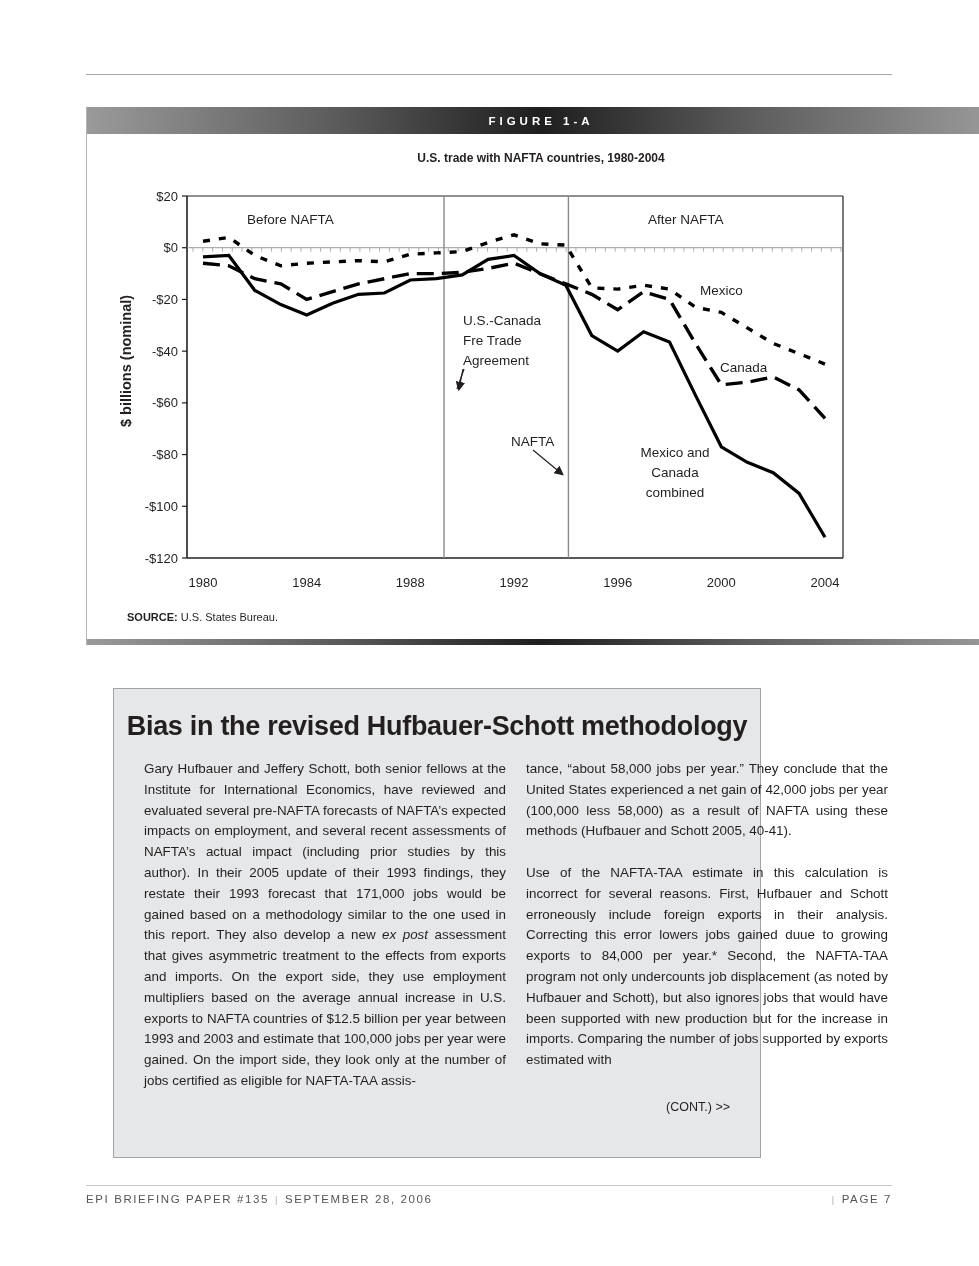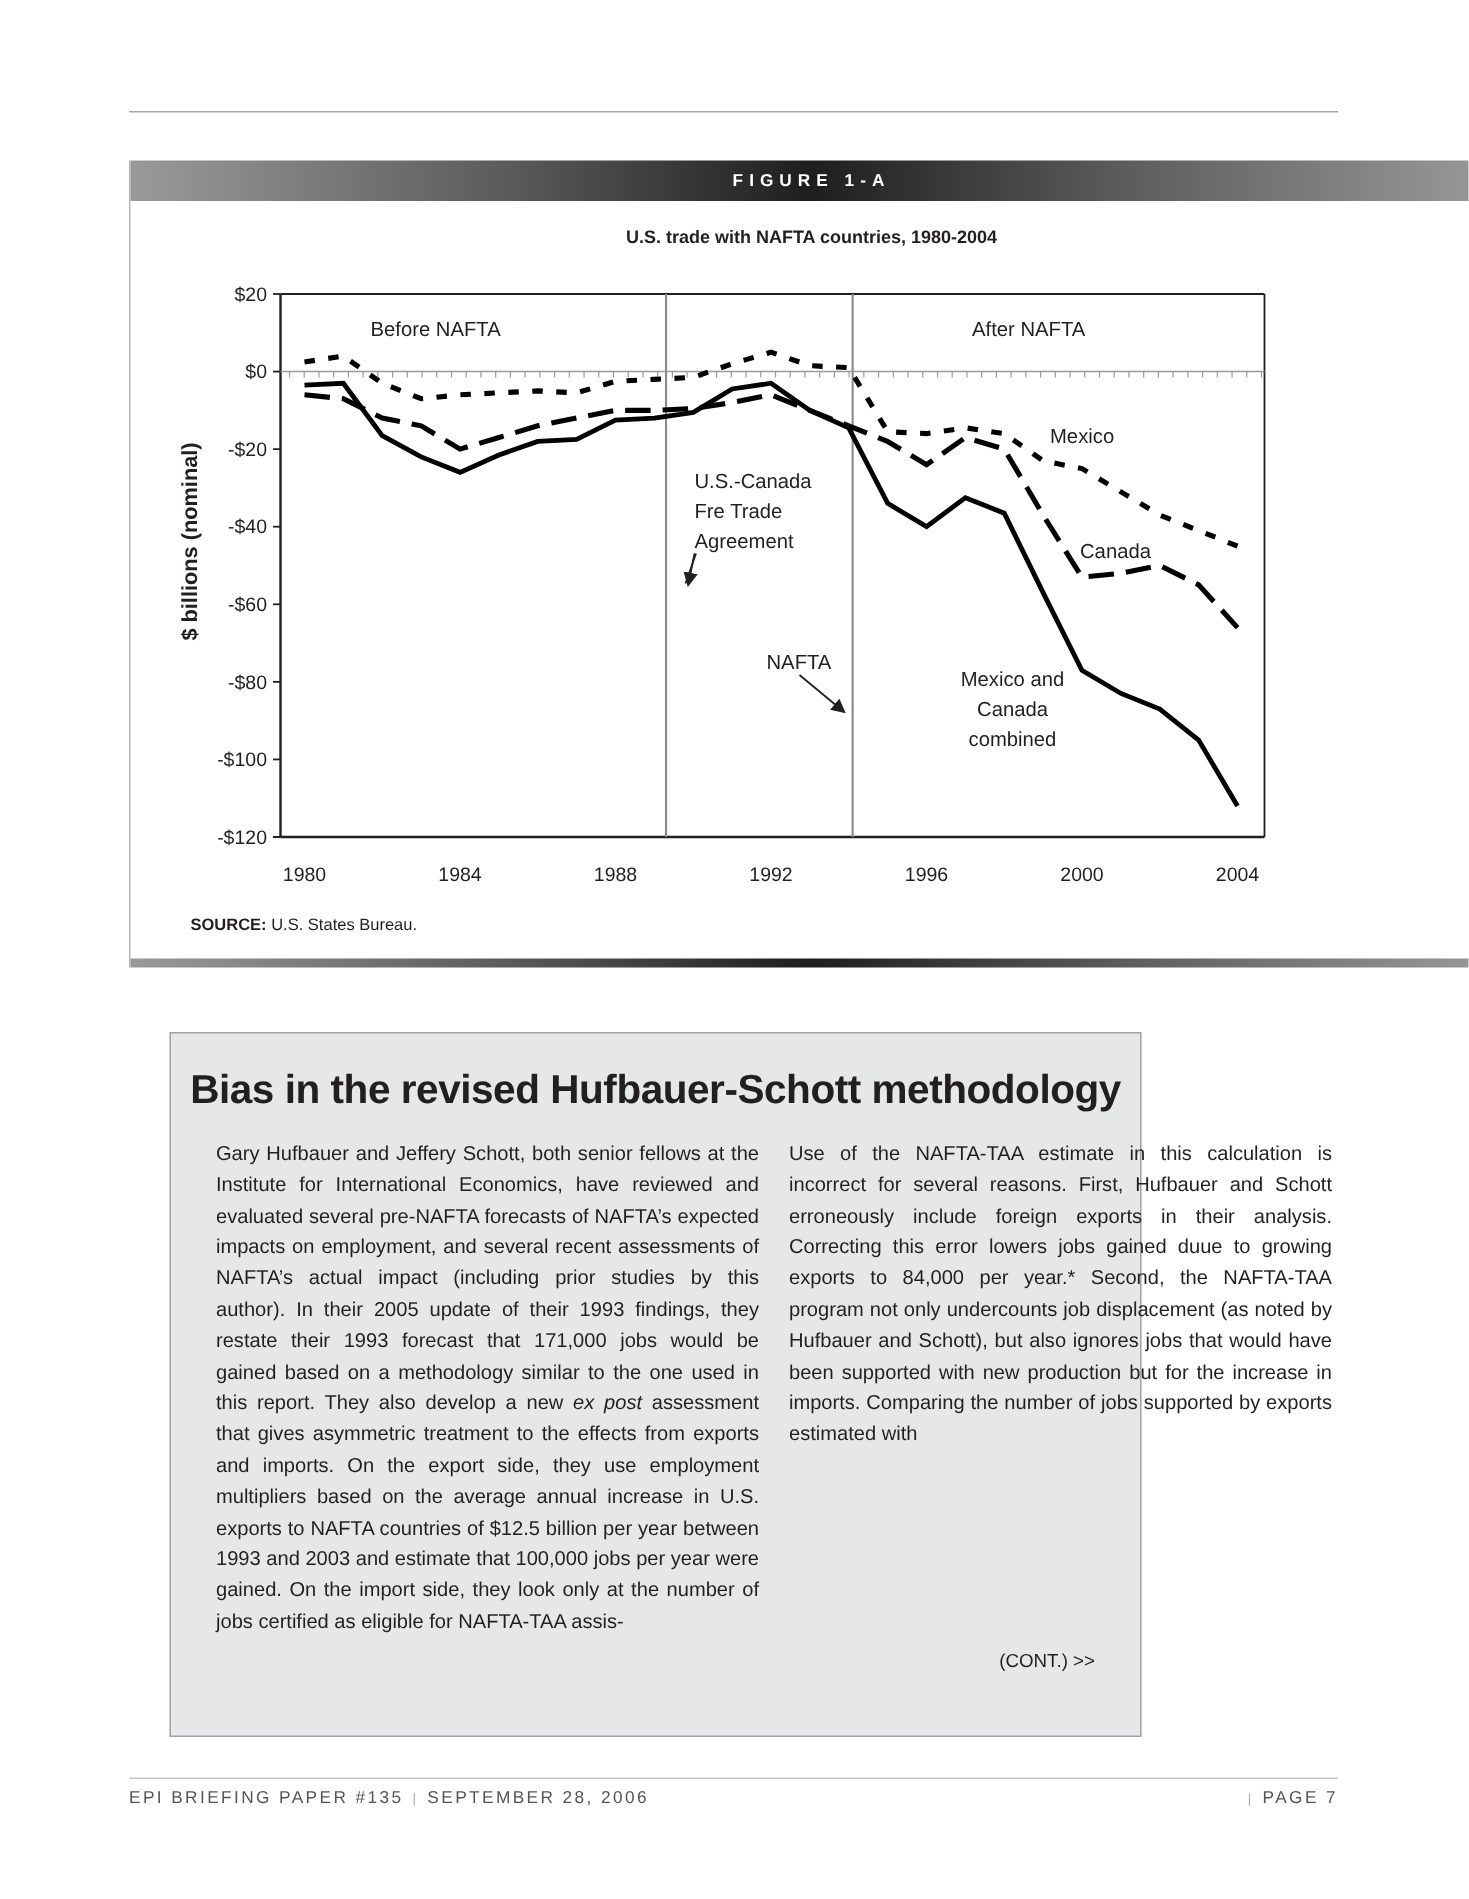--- a/index.html
+++ b/index.html
@@ -180,20 +180,21 @@
   </div>
   <div class="figure-bottom"></div>
 </div>
 
 <div class="sidebar">
   <div class="sidebar-title">Bias in the revised Hufbauer-Schott methodology</div>
   <div class="col col-left">
     <p><span>Gary Hufbauer and Jeffery Schott, both senior fellows at the Institute for International Economics, have reviewed and evaluated several pre-NAFTA forecasts of NAFTA’s expected impacts on employment, and several recent assessments of NAFTA’s actual impact (including prior studies by this author).  In their 2005 update of their 1993 findings, they restate their 1993 forecast that 171,000 jobs would be gained based on a methodology similar to the one used in this report. They also develop a new </span><em>ex post</em><span> assessment that gives asymmetric treatment to the effects from exports and imports. On the export side, they use employment multipliers based on the average annual increase in U.S. exports to NAFTA countries of $12.5 billion per year between 1993 and 2003 and estimate that 100,000 jobs per year were gained. On the import side, they look only at the number of jobs certified as eligible for NAFTA-TAA assis-</span></p>
   </div>
   <div class="col col-right">
+    <p>tance, “about 58,000 jobs per year.” They conclude that the United States experienced a net gain of 42,000 jobs per year (100,000 less 58,000) as a result of NAFTA using these methods (Hufbauer and Schott 2005, 40-41).</p>
     <p>Use of the NAFTA-TAA estimate in this calculation is incorrect for several reasons. First, Hufbauer and Schott erroneously include foreign exports in their analysis. Correcting this error lowers jobs gained duue to growing exports to 84,000 per year.* Second, the NAFTA-TAA program not only undercounts job displacement (as noted by Hufbauer and Schott), but also ignores jobs that would have been supported with new production but for the increase in imports. Comparing the number of jobs supported by exports estimated with</p>
   </div>
   <div class="cont">(CONT.) &gt;&gt;</div>
 </div>
 
 <div class="footer-rule"></div>
 <div class="footer-left">
   <span>EPI BRIEFING PAPER #135</span><span class="sep">|</span><span>SEPTEMBER 28, 2006</span>
 </div>
 <div class="footer-right">

